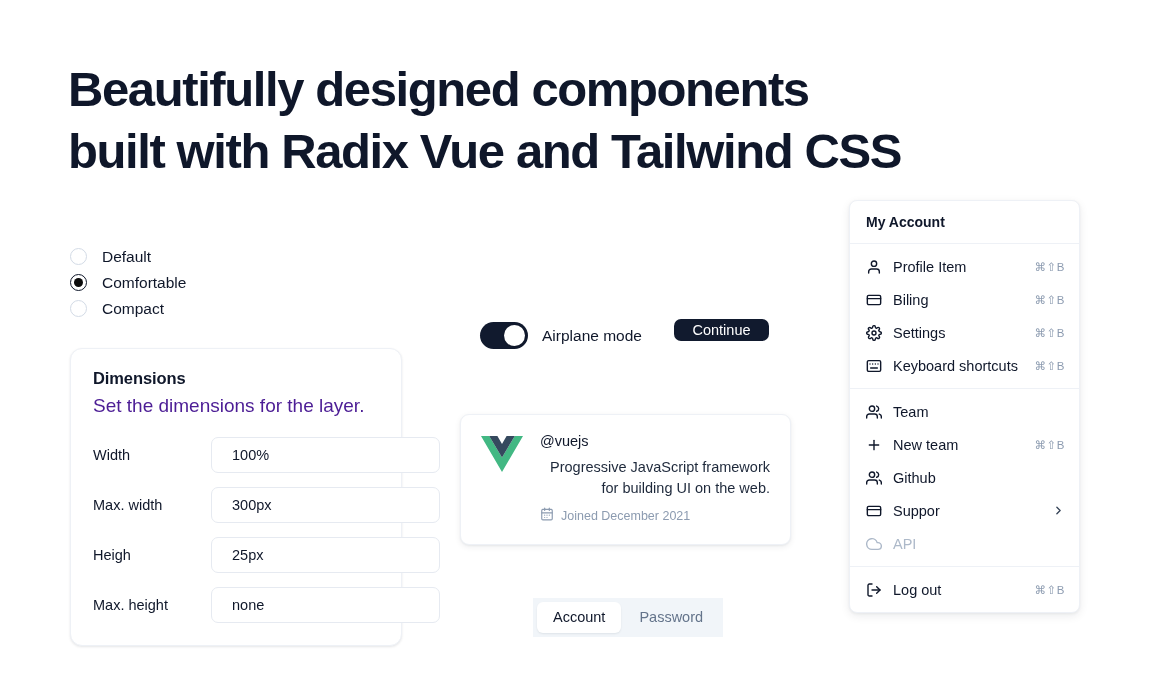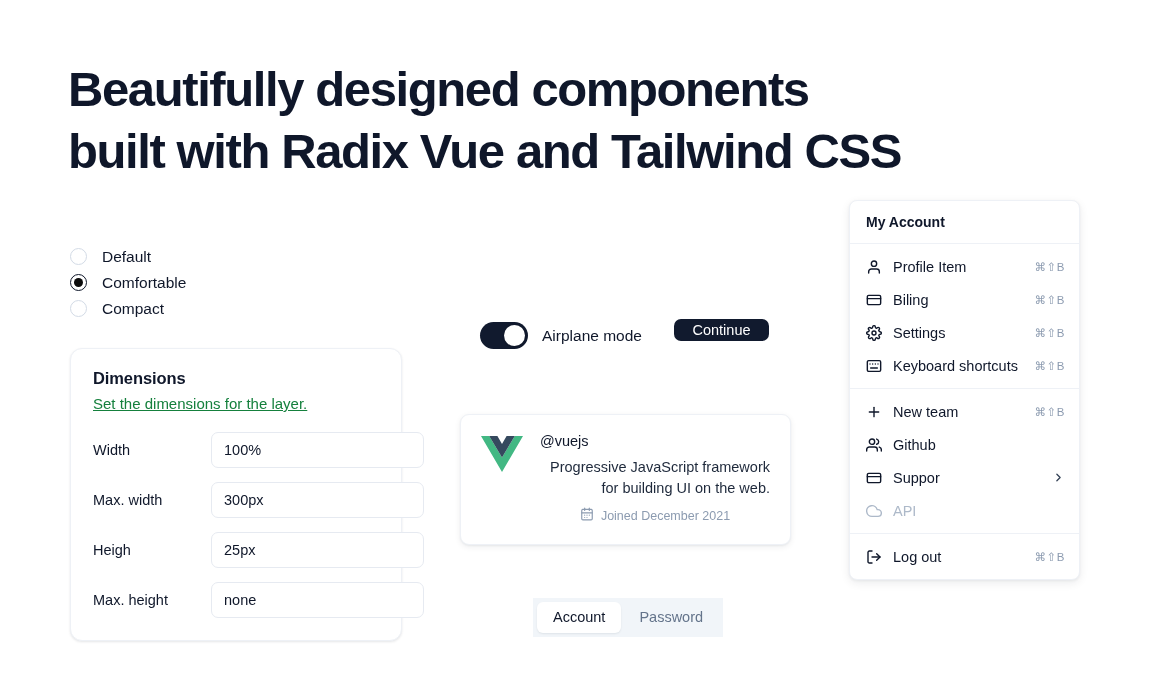--- a/index.html
+++ b/index.html
@@ -89,44 +89,43 @@
     padding: 20px 22px 22px 22px;
   }
   .dim-title {
     font-size: 16.5px;
     font-weight: 600;
     color: #0f172a;
     margin: 0 0 7px 0;
     letter-spacing: -0.1px;
   }
   .dim-sub {
-    font-size: 15px;
-    color: #15803d;
+    font-size: 19px;
+    color: #4c1d95;
     margin: 0 0 20px 0;
-    text-decoration: underline;
   }
   .dim-row {
     display: flex;
     align-items: center;
     margin-bottom: 14px;
   }
   .dim-row:last-child { margin-bottom: 0; }
   .dim-label {
     width: 118px;
     font-size: 14.5px;
     color: #0f172a;
     flex: none;
   }
   .dim-input {
     flex: 1;
     height: 36px;
     border: 1px solid #e6eaf1;
     border-radius: 7px;
     background: #fff;
-    padding: 0 12px;
+    padding: 0 20px;
     font-size: 14.5px;
     font-family: "Liberation Sans", sans-serif;
     color: #0f172a;
     outline: none;
   }
 
   
   .switch-wrap {
     position: absolute;
     left: 480px;
@@ -203,21 +202,20 @@
     color: #1e293b;
     margin: 0 0 8px 0;
     text-align: right;
   }
   .hc-joined {
     display: flex;
     align-items: center;
     gap: 7px;
     font-size: 12.5px;
     color: #8c9bb0;
-    justify-content: center;
   }
   .hc-joined svg { flex: none; }
 
   
   .tabs {
     position: absolute;
     left: 533px;
     top: 598px;
     background: #f1f5f9;
     border-radius: 0;
@@ -447,36 +445,47 @@
             </span>
             <span class="mi-label">Keyboard shortcuts</span>
             <span class="mi-shortcut">⌘⇧B</span>
           </div>
         </div>
         <div class="menu-sep"></div>
         <div class="menu-group">
           <div class="menu-item">
             <span class="mi-icon">
               <svg xmlns="http://www.w3.org/2000/svg" width="16" height="16" viewBox="0 0 24 24" fill="none" stroke="currentColor" stroke-width="2.1" stroke-linecap="round" stroke-linejoin="round">
-                <line x1="12" y1="5" x2="12" y2="19"></line>
-                <line x1="5" y1="12" x2="19" y2="12"></line>
-              </svg>
-            </span>
-            <span class="mi-label">New team</span>
-            <span class="mi-shortcut">⌘⇧B</span>
-          </div>
-          <div class="menu-item">
-            <span class="mi-icon">
-              <svg xmlns="http://www.w3.org/2000/svg" width="16" height="16" viewBox="0 0 24 24" fill="none" stroke="currentColor" stroke-width="2.1" stroke-linecap="round" stroke-linejoin="round">
                 <path d="M17 21v-2a4 4 0 0 0-4-4H5a4 4 0 0 0-4 4v2"></path>
                 <circle cx="9" cy="7" r="4"></circle>
                 <path d="M23 21v-2a4 4 0 0 0-3-3.87"></path>
                 <path d="M16 3.13a4 4 0 0 1 0 7.75"></path>
               </svg>
             </span>
+            <span class="mi-label">Team</span>
+          </div>
+          <div class="menu-item">
+            <span class="mi-icon">
+              <svg xmlns="http://www.w3.org/2000/svg" width="16" height="16" viewBox="0 0 24 24" fill="none" stroke="currentColor" stroke-width="2.1" stroke-linecap="round" stroke-linejoin="round">
+                <line x1="12" y1="5" x2="12" y2="19"></line>
+                <line x1="5" y1="12" x2="19" y2="12"></line>
+              </svg>
+            </span>
+            <span class="mi-label">New team</span>
+            <span class="mi-shortcut">⌘⇧B</span>
+          </div>
+          <div class="menu-item">
+            <span class="mi-icon">
+              <svg xmlns="http://www.w3.org/2000/svg" width="16" height="16" viewBox="0 0 24 24" fill="none" stroke="currentColor" stroke-width="2.1" stroke-linecap="round" stroke-linejoin="round">
+                <path d="M17 21v-2a4 4 0 0 0-4-4H5a4 4 0 0 0-4 4v2"></path>
+                <circle cx="9" cy="7" r="4"></circle>
+                <path d="M23 21v-2a4 4 0 0 0-3-3.87"></path>
+                <path d="M16 3.13a4 4 0 0 1 0 7.75"></path>
+              </svg>
+            </span>
             <span class="mi-label">Github</span>
           </div>
           <div class="menu-item">
             <span class="mi-icon">
               <svg xmlns="http://www.w3.org/2000/svg" width="16" height="16" viewBox="0 0 24 24" fill="none" stroke="currentColor" stroke-width="2.1" stroke-linecap="round" stroke-linejoin="round">
                 <rect x="2" y="5" width="20" height="14" rx="2"></rect>
                 <line x1="2" y1="10" x2="22" y2="10"></line>
               </svg>
             </span>
             <span class="mi-label">Suppor</span>

